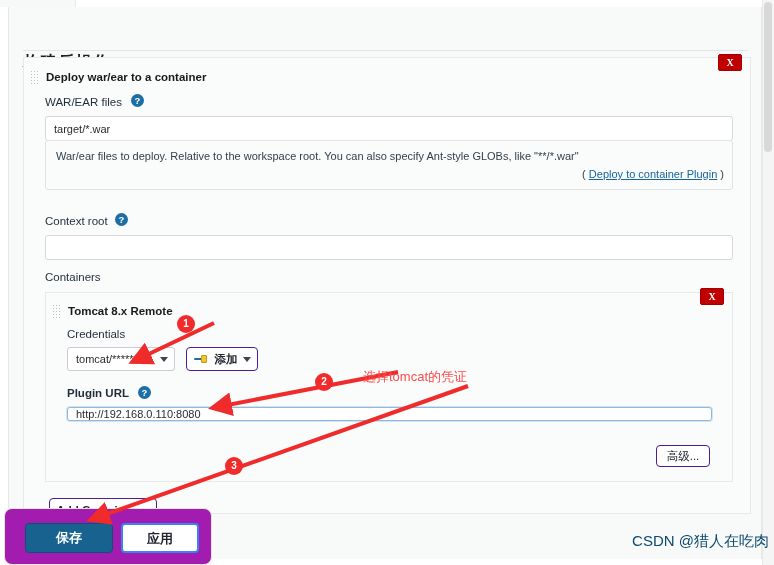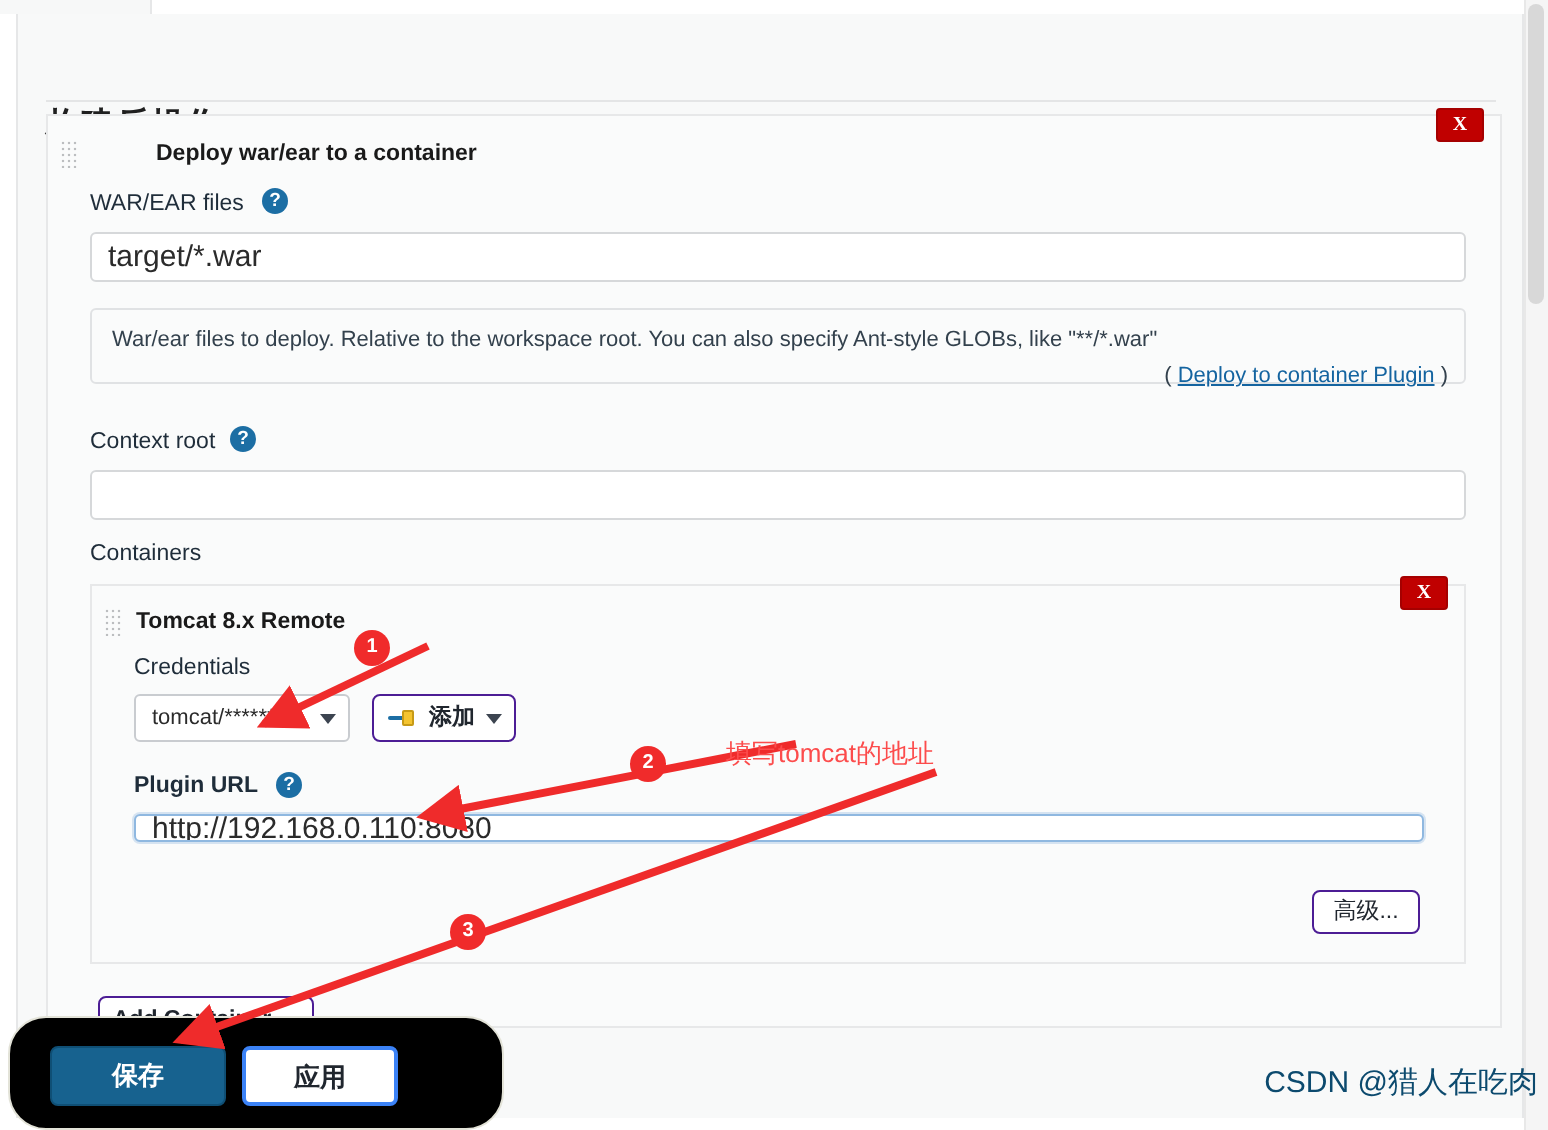--- a/index.html
+++ b/index.html
@@ -87,21 +87,21 @@
     font-size: 9.5px; font-weight: bold; line-height: 13px;
     text-align: center;
     font-family: "Liberation Sans", sans-serif;
     cursor: pointer;
   }
 
   
   .text-input {
     position: absolute; background: #ffffff;
     border: 1px solid #d6d8da; border-radius: 3px;
-    font-size: 15px; color: #2b2b2b;
+    font-size: 11px; color: #2b2b2b;
     padding: 0 8px; height: 25px; line-height: 23px;
     font-family: "Liberation Sans", sans-serif;
     outline: none;
   }
   .text-input.focused {
     border: 1px solid #8fb8e0;
     box-shadow: 0 0 0 1px rgba(143,184,224,.35);
   }
 
   
@@ -171,23 +171,23 @@
     position: absolute; left: 0; top: 3px; width: 9px; height: 2px;
     background: #1c6ea4; border-radius: 1px;
   }
   .add-glyph .knob {
     position: absolute; left: 7px; top: 0; width: 6px; height: 8px;
     background: #f4c430; border: 1px solid #c79a16; border-radius: 1px;
   }
 
   
   .save-bar {
-    position: absolute; left: 4px; top: 508px; width: 248px; height: 57px;
-    background: #000000; border: 1px solid #e3e3d8;
-    border-radius: 19px;
+    position: absolute; left: 4px; top: 508px; width: 208px; height: 57px;
+    background: #a21caf; border: 1px solid #e3e3d8;
+    border-radius: 8px;
   }
   .btn-primary {
     position: absolute; left: 20px; top: 14px; width: 88px; height: 30px;
     background: #17628f; border: 1px solid #0f4f75; border-radius: 4px;
     color: #ffffff; font-size: 13px; font-weight: bold;
     text-align: center; line-height: 28px; cursor: pointer;
   }
   .btn-secondary {
     position: absolute; left: 116px; top: 14px; width: 78px; height: 30px;
     background: #ffffff; border: 2px solid #3b82f6; border-radius: 4px;
@@ -228,30 +228,30 @@
 
   <div class="content">
 
     <div class="section-title">构建后操作</div>
     <div class="title-rule"></div>
 
     <div class="block-outer">
 
       <div class="grip" style="left:6px; top:12px;"></div>
 
-      <div class="block-heading" style="left:22px; top:13px;margin-left:32px;">Deploy war/ear to a container</div>
+      <div class="block-heading" style="left:22px; top:13px;">Deploy war/ear to a container</div>
 
       <div class="x-btn" style="right:8px; top:-4px;">X</div>
 
       <div class="field-label" style="left:21px; top:38px;">WAR/EAR files</div>
       <div class="help-icon" style="left:107px; top:36px;">?</div>
 
       <input class="text-input" style="left: 21px; top: 58px; width: 688px;" value="target/*.war">
 
-      <div class="desc-box" style="left:21px; top:96px; width:688px; height:38px;text-decoration:underline;">
+      <div class="desc-box" style="left:21px; top:82px; width:688px; height:50px;text-decoration:underline;">
         <div class="desc-text">War/ear files to deploy. Relative to the workspace root. You can also specify Ant-style GLOBs, like "**/*.war"</div>
         <div class="desc-link-wrap">
           <span>(</span>
           <span class="desc-link">Deploy to container Plugin</span>
           <span>)</span>
         </div>
       </div>
 
       <div class="field-label" style="left:21px; top:157px;">Context root</div>
       <div class="help-icon" style="left:91px; top:155px;">?</div>
@@ -322,20 +322,20 @@
 
     <line x1="398" y1="372" x2="212" y2="408" stroke="#ef2b2b" stroke-width="4" marker-end="url(#arrowhead)"></line>
 
     <line x1="468" y1="386" x2="90" y2="520" stroke="#ef2b2b" stroke-width="4" marker-end="url(#arrowhead)"></line>
   </svg>
 
   <div class="anno-layer">
     <div class="anno-badge" style="left:177px; top:315px;">1</div>
 
     <div class="anno-badge" style="left:315px; top:373px;">2</div>
-    <div class="anno-text" style="left:363px; top:368px;">填写tomcat的地址</div>
+    <div class="anno-text" style="left:363px; top:368px;">选择tomcat的凭证</div>
 
     <div class="anno-badge" style="left:225px; top:457px;">3</div>
   </div>
 
   <div class="watermark">CSDN @猎人在吃肉</div>
 
 </div>
 
 </body></html>

